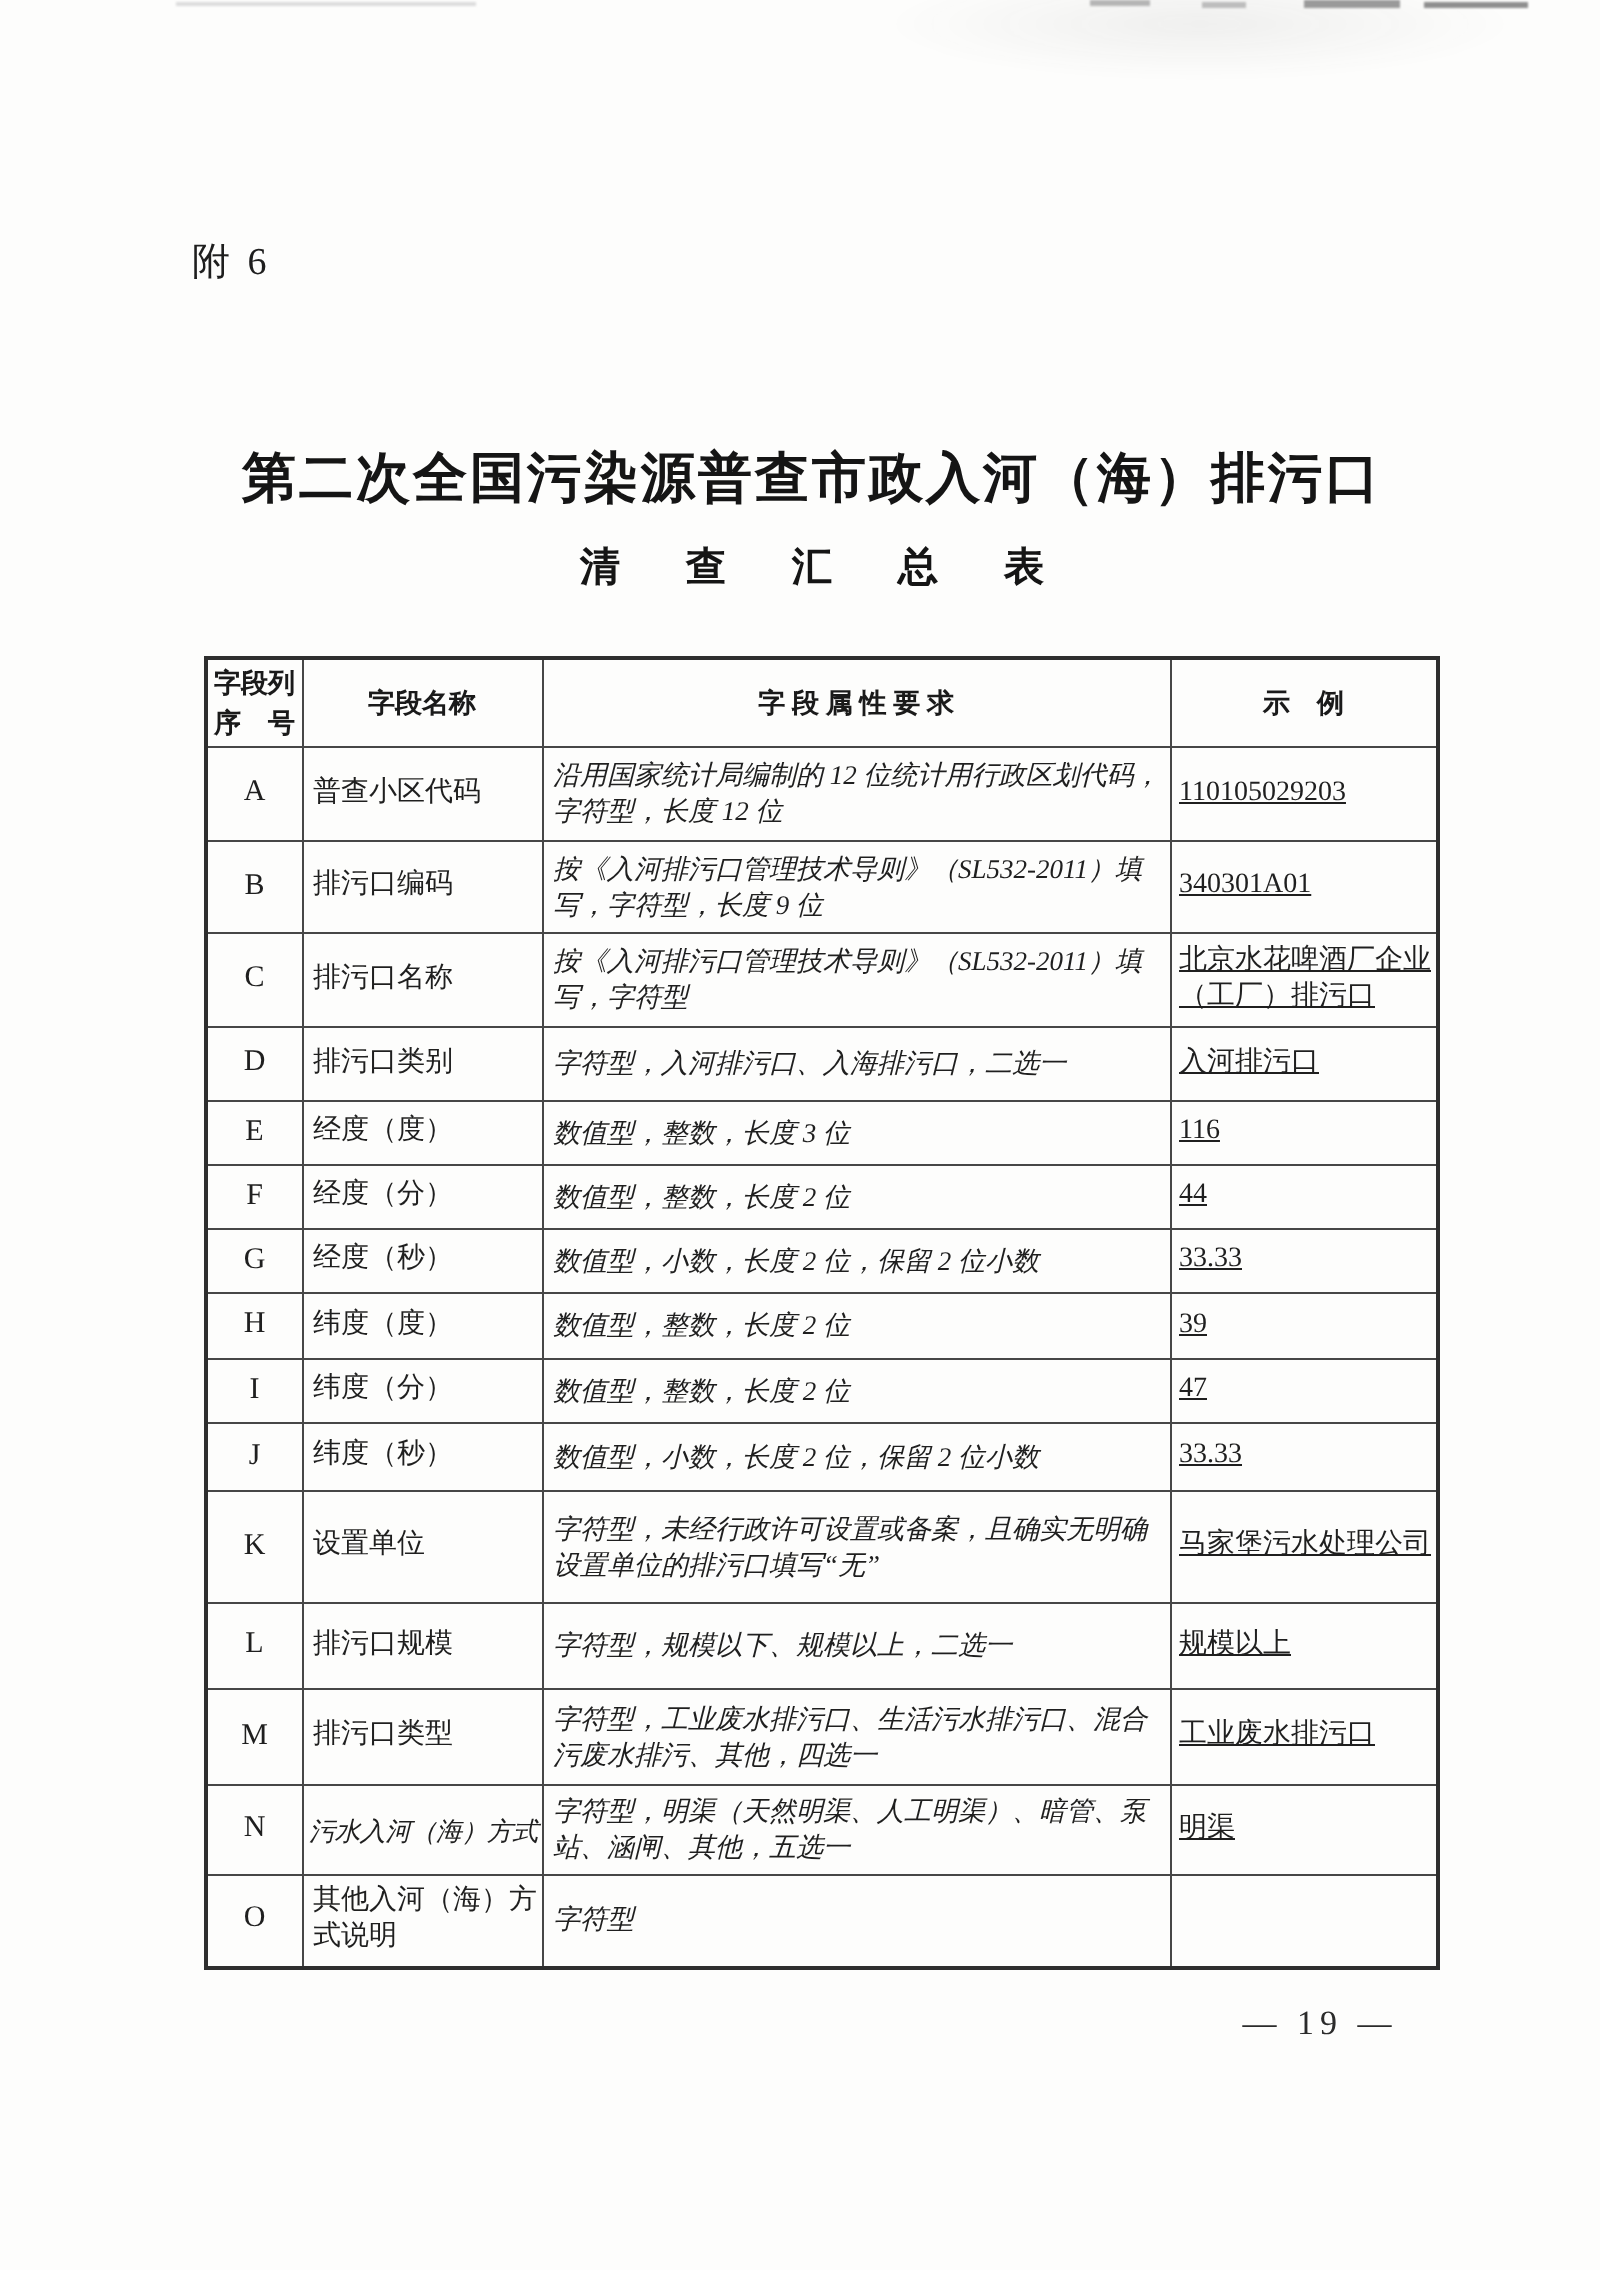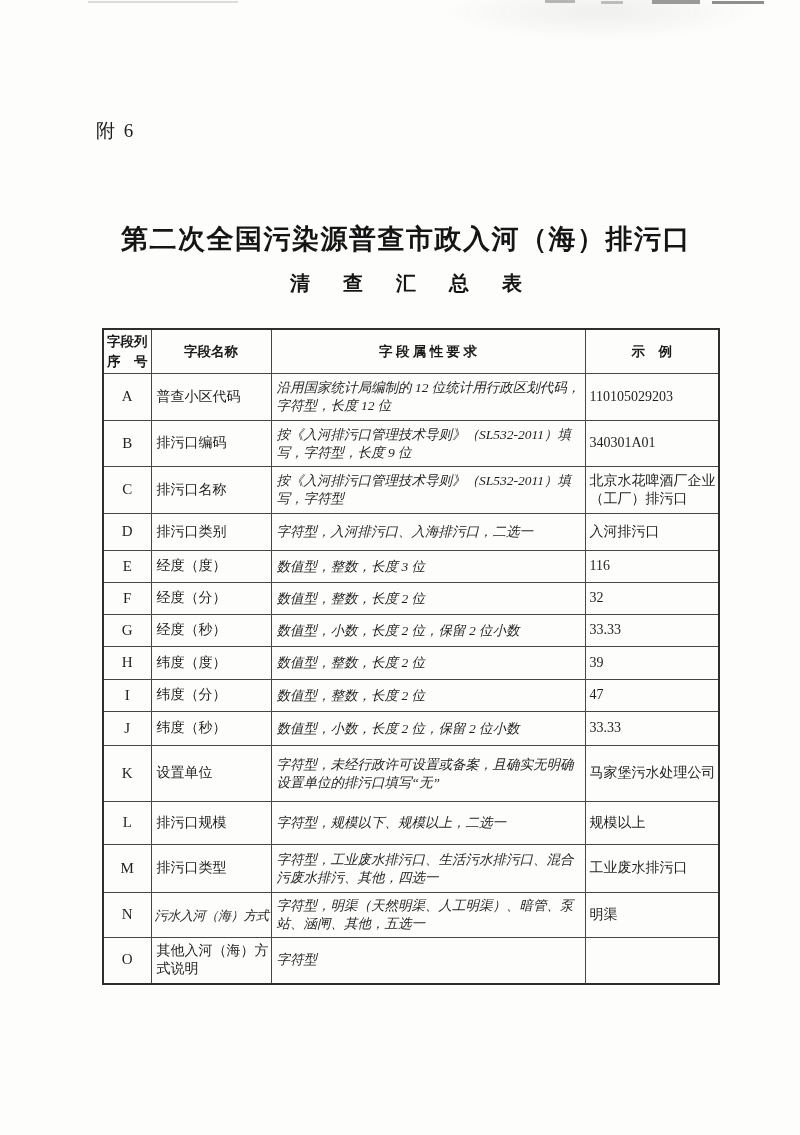--- a/index.html
+++ b/index.html
@@ -53,21 +53,21 @@
   }
   .data-table th {
     font-size: 13.5px; font-weight: bold; text-align: center;
     padding: 2px 1px; color: #1a1a1a;
   }
   th.pre { white-space: pre-line; line-height: 1.45; }
   td.c-id   { text-align: center; font-size: 15px; }
   td.c-name { font-size: 14px;   padding: 2px 2px 2px 5px; margin-left: 48px; }
   td.c-name.tight { font-size: 13px; letter-spacing: -0.3px; padding-left: 3px; white-space: nowrap; font-style: italic; }
   td.c-req  { font-size: 13.5px; padding: 2px 3px 2px 5px; font-style: italic; }
-  td.c-ex   { font-size: 14px;   padding: 2px 2px 2px 4px; }
+  td.c-ex   { font-size: 14px;   padding: 2px 2px 2px 4px; text-decoration: underline; }
 
   .page-number {
     position: absolute; left: 560px; top: 1002px; width: 200px;
     text-align: center; font-size: 17px; letter-spacing: 3px; color: #2b2b2b;
   }
 </style>
 </head>
 <body>
 
 <div class="page">
@@ -130,21 +130,21 @@
       <tr style="height:32px">
         <td class="c-id">E</td>
         <td class="c-name">经度（度）</td>
         <td class="c-req">数值型，整数，长度 3 位</td>
         <td class="c-ex">116</td>
       </tr>
       <tr style="height:32px">
         <td class="c-id">F</td>
         <td class="c-name">经度（分）</td>
         <td class="c-req">数值型，整数，长度 2 位</td>
-        <td class="c-ex">32</td>
+        <td class="c-ex">44</td>
       </tr>
       <tr style="height:32px">
         <td class="c-id">G</td>
         <td class="c-name">经度（秒）</td>
         <td class="c-req">数值型，小数，长度 2 位，保留 2 位小数</td>
         <td class="c-ex">33.33</td>
       </tr>
       <tr style="height:33px">
         <td class="c-id">H</td>
         <td class="c-name">纬度（度）</td>
@@ -189,14 +189,15 @@
       </tr>
       <tr style="height:46px">
         <td class="c-id">O</td>
         <td class="c-name">其他入河（海）方式说明</td>
         <td class="c-req">字符型</td>
         <td class="c-ex"></td>
       </tr>
     </tbody>
   </table>
 
+  <div class="page-number">— 19 —</div>
 
 </div>
 
 </body></html>

